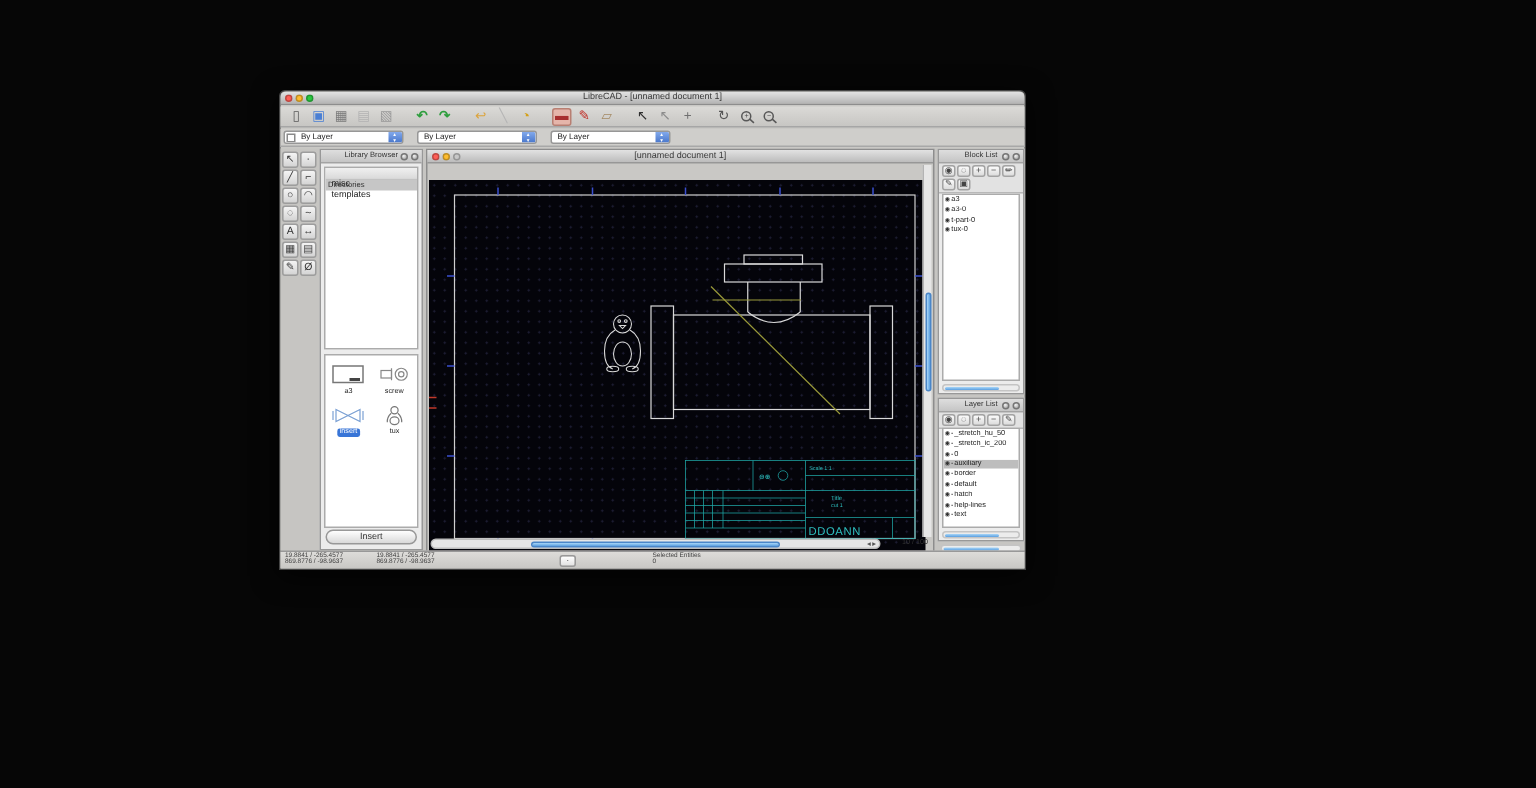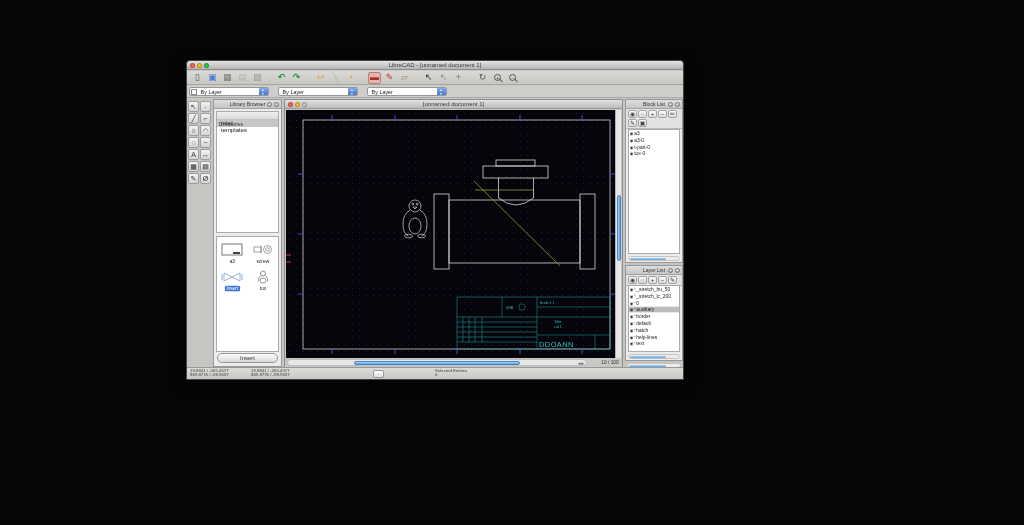--- a/index.html
+++ b/index.html
@@ -59,21 +59,21 @@
   .thumb{display:flex;flex-direction:column;align-items:center}
   .tlabel{font-size:6px;line-height:7px;transform:scale(.8);color:#222;padding:0 2px;border-radius:2px;margin-top:1px}
   .tlabel.sel{background:#3875d7;color:#fff}
   .insert-btn{position:absolute;left:3px;bottom:3px;right:3px;height:10px;border:1px solid #989898;border-radius:5px;
               background:linear-gradient(#fefefe,#d9d9d9);font-size:6px;color:#333;line-height:8px}
   
   .mdi{position:absolute;left:97px;top:0;width:339px;height:270px;background:#c9c8c5;border:1px solid #8d8d8d}
   .mdihdr{position:relative;height:9px;background:linear-gradient(#e2e2e2,#bcbcbc);border-bottom:1px solid #979797}
   .mlight{position:absolute;top:2px;width:5px;height:5px;border-radius:50%;border:.5px solid rgba(0,0,0,.25)}
   .mdititle{position:absolute;left:0;right:0;top:0;text-align:center;font-size:6px;line-height:9px;color:#3a3a3a}
-  .canvas{position:absolute;left:1px;top:10px;width:331px;height:248px;background:#04040a;
+  .canvas{position:absolute;left:1px;top:20px;width:331px;height:248px;background:#04040a;
           background-image:radial-gradient(circle,#1e1e36 .6px,transparent .8px);background-size:7px 7px}
   .canvas svg{position:absolute;left:0;top:0}
   .vscroll{position:absolute;right:1px;top:10px;width:6px;height:248px;background:#e6e6e6;border-left:1px solid #b3b3b3}
   .vthumb{position:absolute;left:.5px;top:85px;width:4.5px;height:66px;border:.5px solid #4a86c8;border-radius:3px;
           background:linear-gradient(90deg,#a8d6f8,#5b9fe0)}
   .hscroll{position:absolute;left:2px;bottom:2px;height:7px;width:300px;background:#e6e6e6;border:1px solid #bcbcbc;border-radius:4px}
   .hthumb{position:absolute;left:66px;top:.5px;height:4.5px;width:166px;border:.5px solid #4a86c8;border-radius:3px;
           background:linear-gradient(#a8d6f8,#5b9fe0)}
   .hs-arrows{position:absolute;right:1px;top:0;font-size:5px;line-height:6px;color:#555;letter-spacing:1px}
   .mdi-indicator{position:absolute;right:3px;bottom:2px;font-size:6px;line-height:7px;color:#333;transform:scale(.8);transform-origin:right center;white-space:nowrap}

